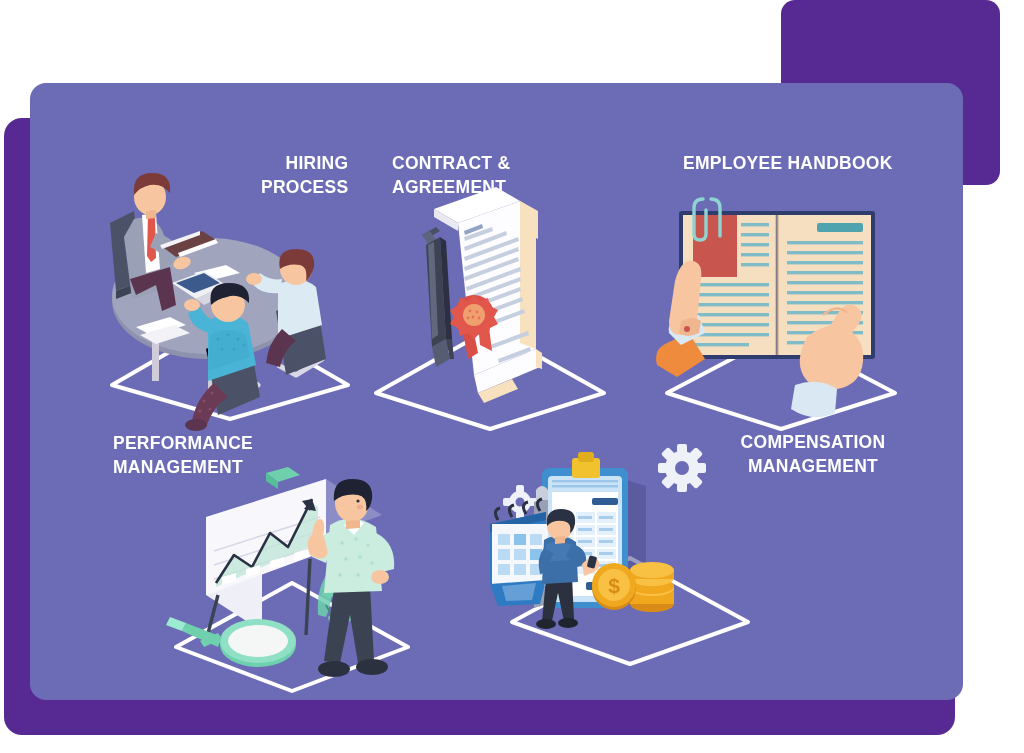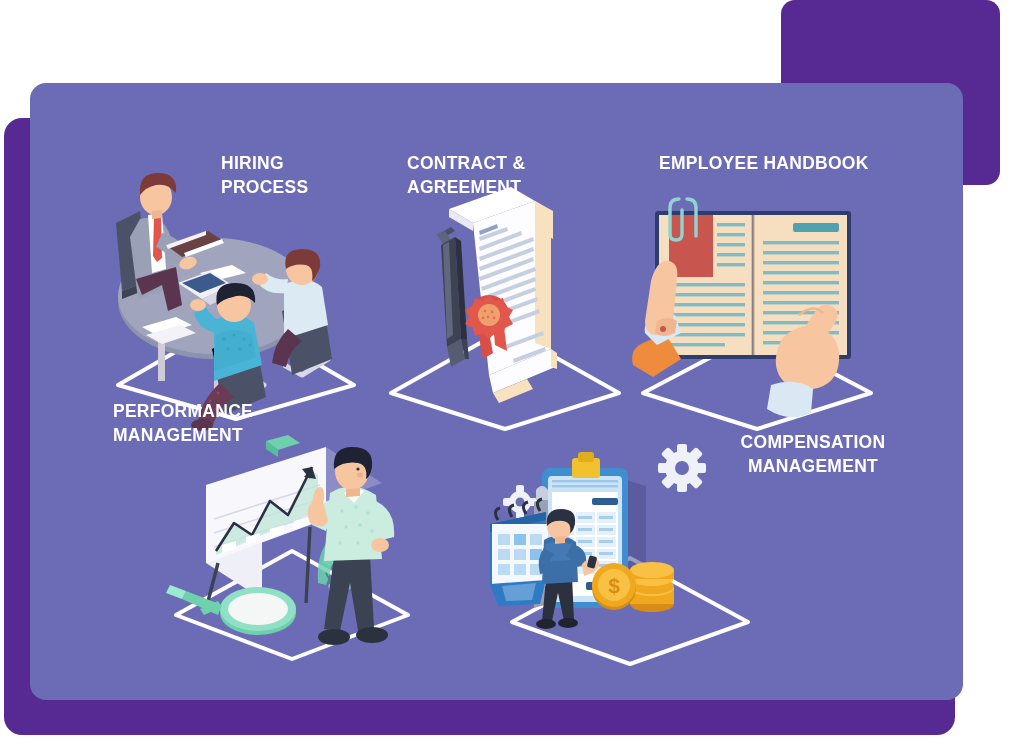--- a/index.html
+++ b/index.html
@@ -44,21 +44,21 @@
 </head>
 <body>
 
 <div id="stage">
 
   <div class="plate-dark-tr"></div>
   <div class="plate-dark-bl"></div>
 
   <div class="panel-main">
 
-    <div class="tile" style="left:76px;top:60px;width:260px;height:290px;">
+    <div class="tile" style="left:70px;top:60px;width:260px;height:290px;text-align:right;">
       <div class="tile-label" style="position:absolute;left:115px;top:8px;">HIRING PROCESS</div>
       <div class="art" style="left:0;top:10px;">
         <svg width="260" height="280" viewBox="0 0 260 280">
 
           <path d="M130 170 L248 238 L130 272 L12 238 Z" fill="none" stroke="#ffffff" stroke-width="4" stroke-linejoin="round" transform="translate(0,-6) scale(1,1)"></path>
 
           <g stroke="#D9D8E6" stroke-width="5" fill="none" stroke-linejoin="round">
             <path d="M178 212 L196 222 L222 206 L206 196"></path>
             <path d="M110 240 L128 250 L158 232 L140 222"></path>
           </g>
@@ -142,21 +142,21 @@
             <ellipse cx="154" cy="126" rx="8" ry="6" fill="#F7C6A0"></ellipse>
             <ellipse cx="196" cy="116" rx="16" ry="16" fill="#F7C6A0"></ellipse>
             <path d="M180 116 q-4 -20 16 -20 q20 0 18 18 q-4 12 -8 14 q2 -14 -6 -16 q-12 -2 -20 4 z" fill="#7C3B38"></path>
 
             <path d="M182 176 q-14 14 -16 34 l14 4 q4 -18 16 -26 z" fill="#5B3550"></path>
           </g>
         </svg>
       </div>
     </div>
 
-    <div class="tile" style="left:345px;top:60px;width:260px;height:290px;">
+    <div class="tile" style="left:330px;top:60px;width:260px;height:290px;">
       <div class="tile-label" style="position:absolute;left:32px;top:8px;">CONTRACT &amp; AGREEMENT</div>
       <div class="art" style="left:0;top:10px;">
         <svg width="260" height="280" viewBox="0 0 260 280">
           <path d="M130 176 L244 240 L130 276 L16 240 Z" fill="none" stroke="#ffffff" stroke-width="4" stroke-linejoin="round"></path>
 
           <g>
             <polygon points="62,82 76,74 80,78 66,86" fill="#4A4F63"></polygon>
             <polygon points="62,82 70,78 82,96 74,100" fill="#5E647B"></polygon>
             <polygon points="66,92 80,84 86,186 72,194" fill="#3E4354"></polygon>
             <polygon points="80,84 86,88 92,186 86,186" fill="#2C3040"></polygon>
@@ -213,21 +213,21 @@
                 <circle cx="17" cy="24" r="1.4"></circle>
                   <circle cx="23" cy="25" r="1.4"></circle>
                 <circle cx="12" cy="25" r="1.4"></circle>
               </g>
             </g>
           </g>
         </svg>
       </div>
     </div>
 
-    <div class="tile" style="left:591px;top:60px;width:270px;height:290px;">
+    <div class="tile" style="left:615px;top:60px;width:270px;height:290px;">
       <div class="tile-label" style="position:absolute;left:38px;top:8px;">EMPLOYEE HANDBOOK</div>
       <div class="art" style="left:0;top:10px;">
         <svg width="270" height="280" viewBox="0 0 270 280">
           <path d="M136 180 L250 240 L136 276 L22 240 Z" fill="none" stroke="#ffffff" stroke-width="4" stroke-linejoin="round"></path>
 
           <g>
             <rect x="34" y="58" width="196" height="148" rx="3" fill="#2F3C6E"></rect>
             <rect x="38" y="62" width="188" height="140" fill="#F6DFC0"></rect>
 
             <rect x="130" y="62" width="4" height="140" fill="#D9BFA0"></rect>
@@ -280,21 +280,21 @@
           <g>
             <path d="M196 156 q8 -8 16 -2 q8 6 2 16 l-24 34 l-18 -12 z" fill="#F7C6A0"></path>
             <path d="M162 184 q22 -18 40 -8 q18 10 16 32 q-2 24 -26 28 q-24 4 -34 -14 q-8 -16 4 -38 z" fill="#F7C6A0"></path>
             <path d="M150 232 q24 -8 42 4 l-2 24 q-22 10 -44 -4 z" fill="#D9E8F2"></path>
             <path d="M178 162 q14 -12 24 -2" fill="none" stroke="#EFB68F" stroke-width="2.4"></path>
           </g>
         </svg>
       </div>
     </div>
 
-    <div class="tile" style="left:45px;top:310px;width:340px;height:280px;">
+    <div class="tile" style="left:45px;top:342px;width:340px;height:280px;">
       <div class="tile-label" style="position:absolute;left:38px;top:6px;">PERFORMANCE
 MANAGEMENT</div>
       <div class="art" style="left:85px;top:30px;">
         <svg width="260" height="250" viewBox="0 0 260 250">
           <path d="M132 128 L248 192 L132 236 L16 192 Z" fill="none" stroke="#ffffff" stroke-width="4" stroke-linejoin="round"></path>
 
           <g>
             <polygon points="46,62 166,24 222,60 102,104" fill="#FFFFFF" opacity=".22"></polygon>
             <polygon points="46,62 102,104 102,176 46,140" fill="#EFEFF7"></polygon>
             <polygon points="46,62 166,24 166,96 46,140" fill="#F7F7FC"></polygon>

